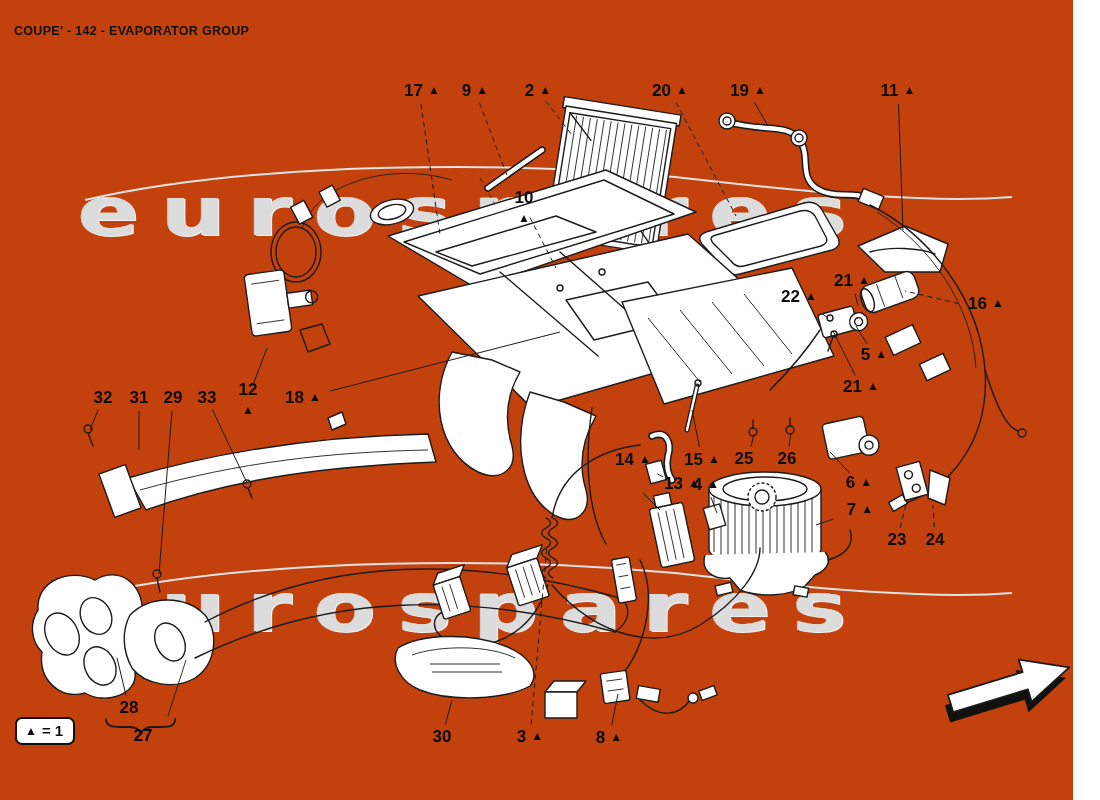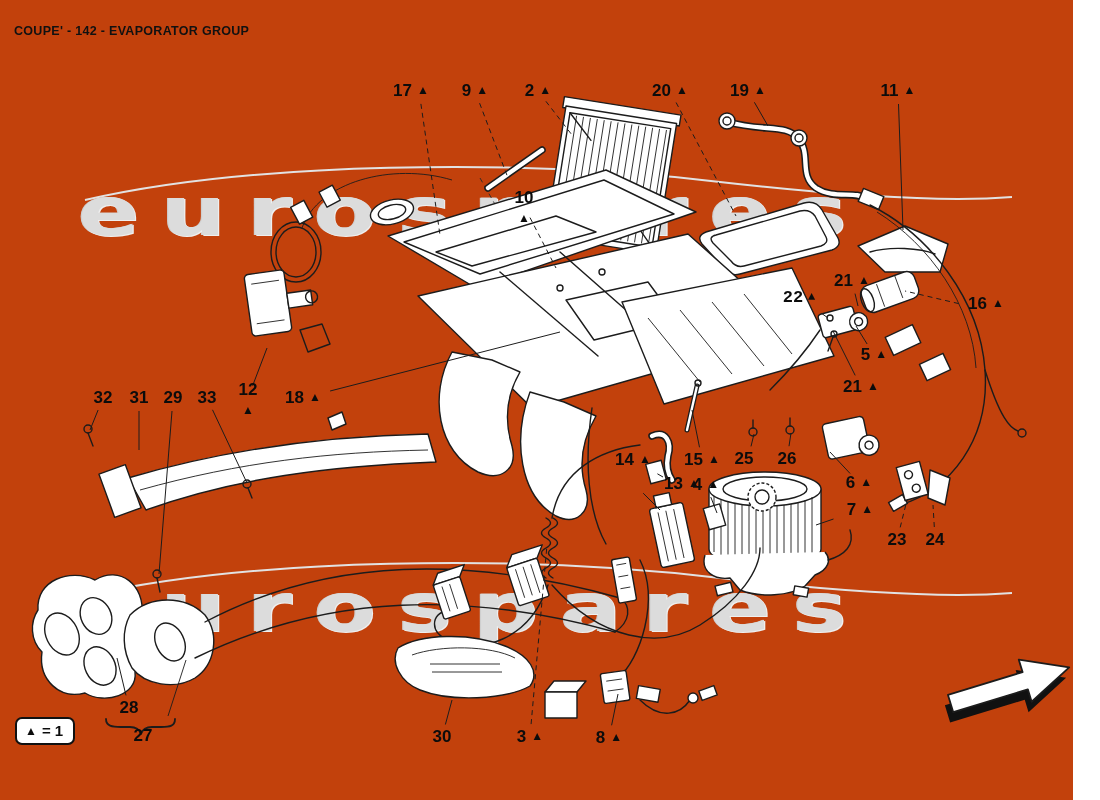--- a/index.html
+++ b/index.html
@@ -349,21 +349,21 @@
       <line x1="833.5" y1="519.0" x2="816" y2="525" class="leader"></line>
       <line x1="900.2" y1="527.4" x2="907" y2="500" class="leader dash"></line>
       <line x1="934.3" y1="527.0" x2="933" y2="505" class="leader dash"></line>
       <line x1="126.0" y1="695.4" x2="117" y2="658" class="leader"></line>
       <line x1="445.4" y1="724.5" x2="452" y2="700" class="leader"></line>
       <line x1="531.1" y1="724.1" x2="547" y2="545" class="leader dash"></line>
       <line x1="611.6" y1="725.3" x2="618" y2="694" class="leader"></line>
     </svg>
 
   <div>
-      <div class="callout" style="left: 411px; top: 91px; text-align: center;">
+      <div class="callout" style="left: 422px; top: 91px; text-align: center;">
         <span>17</span>
         <span class="tri">▲</span>
       </div>
       <div class="callout" style="left: 475px; top: 91px;">
         <span>9</span>
         <span class="tri">▲</span>
       </div>
       <div class="callout" style="left: 538px; top: 91px;">
         <span>2</span>
         <span class="tri">▲</span>
@@ -381,21 +381,21 @@
         <span class="tri">▲</span>
       </div>
       <div class="callout" style="left: 524px; top: 206px; flex-direction: column;">
         <span>10</span>
         <span class="tri">▲</span>
       </div>
       <div class="callout" style="left: 852px; top: 281px;">
         <span>21</span>
         <span class="tri">▲</span>
       </div>
-      <div class="callout" style="left: 799px; top: 297px; font-family: Liberation Mono, monospace;">
+      <div class="callout" style="left: 799px; top: 297px;">
         <span>22</span>
         <span class="tri">▲</span>
       </div>
       <div class="callout" style="left: 986px; top: 304px;">
         <span>16</span>
         <span class="tri">▲</span>
       </div>
       <div class="callout" style="left: 874px; top: 355px;">
         <span>5</span>
         <span class="tri">▲</span>

